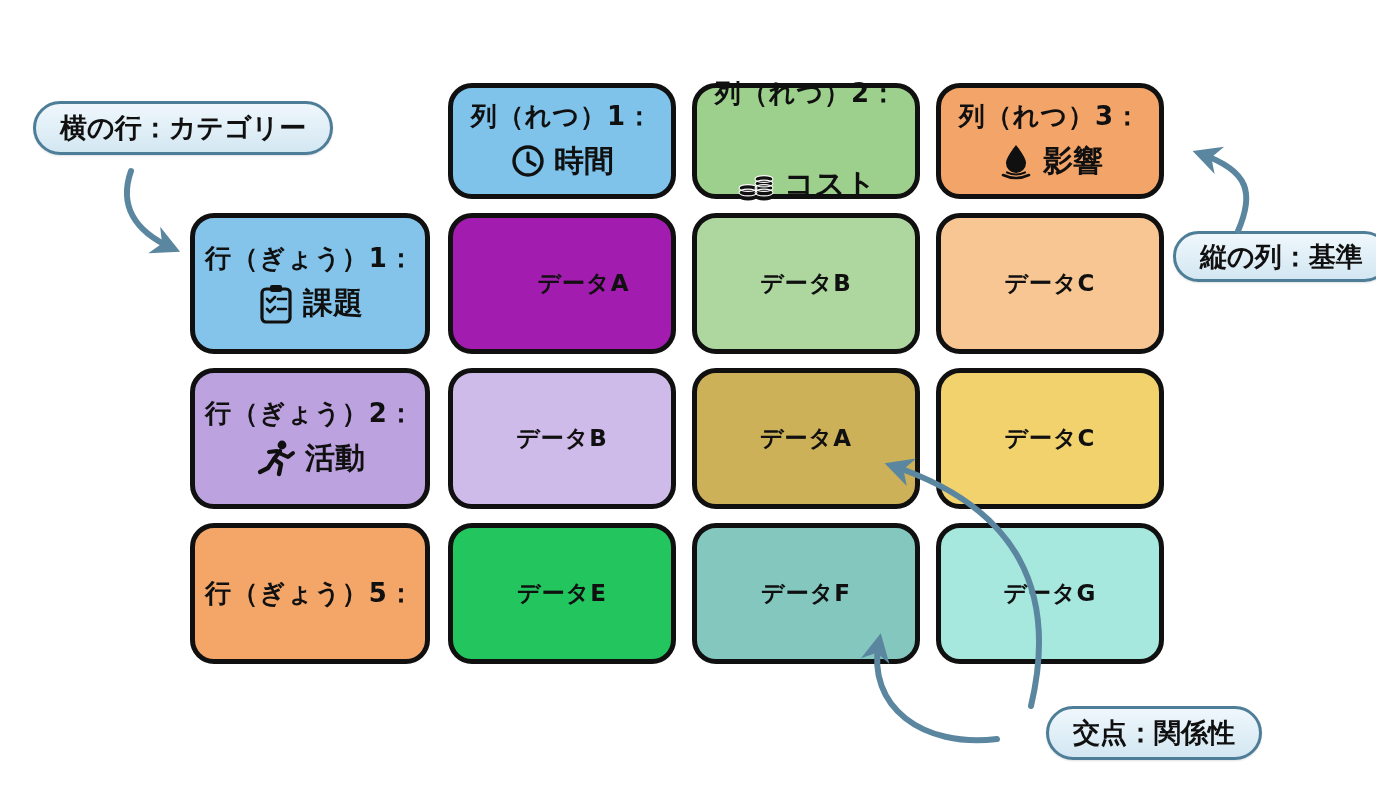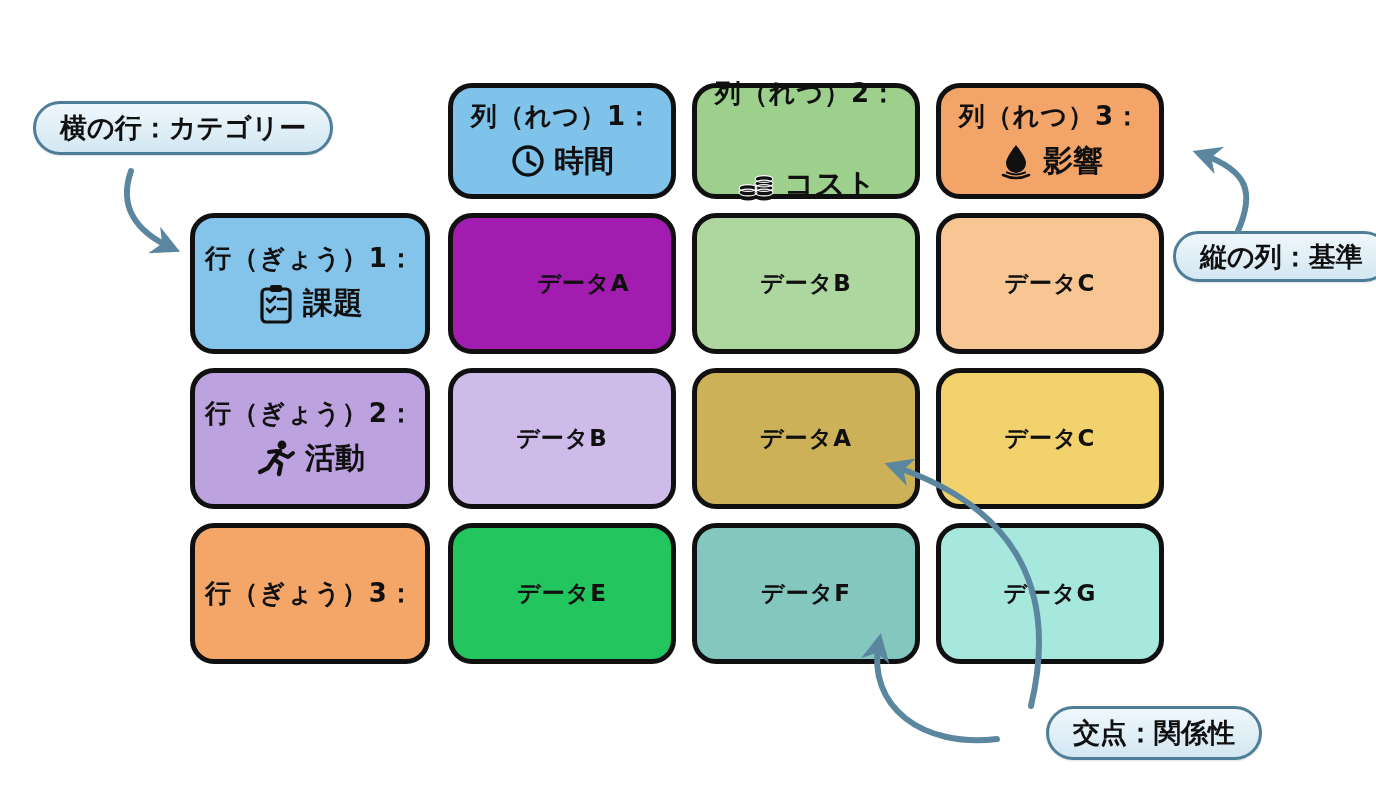--- a/index.html
+++ b/index.html
@@ -127,21 +127,21 @@
           <path d="M19 21 L13 30 L5 34" fill="none" stroke="#101010" stroke-width="4.2" stroke-linecap="round" stroke-linejoin="round"></path>
           <path d="M24 15 L33 19 L38 15" fill="none" stroke="#101010" stroke-width="4" stroke-linecap="round" stroke-linejoin="round"></path>
           <path d="M14 14 L22 13" fill="none" stroke="#101010" stroke-width="4" stroke-linecap="round"></path>
         </svg>
       </span>
       <span>活動</span>
     </div>
   </div>
 
   <div class="box rowhdr row3" style="background: rgb(243, 166, 104);">
-    <div class="hdr-title">行（ぎょう）3：</div>
+    <div class="hdr-title">行（ぎょう）5：</div>
   </div>
 
   <div class="box col1 row1" style="background: #a21caf; padding-left: 43px;">
       <div class="cell-label">データA</div>
     </div>
   <div class="box col2 row1" style="background: rgb(174, 215, 160);">
       <div class="cell-label">データB</div>
     </div>
   <div class="box col3 row1" style="background: rgb(248, 198, 147);">
       <div class="cell-label">データC</div>

